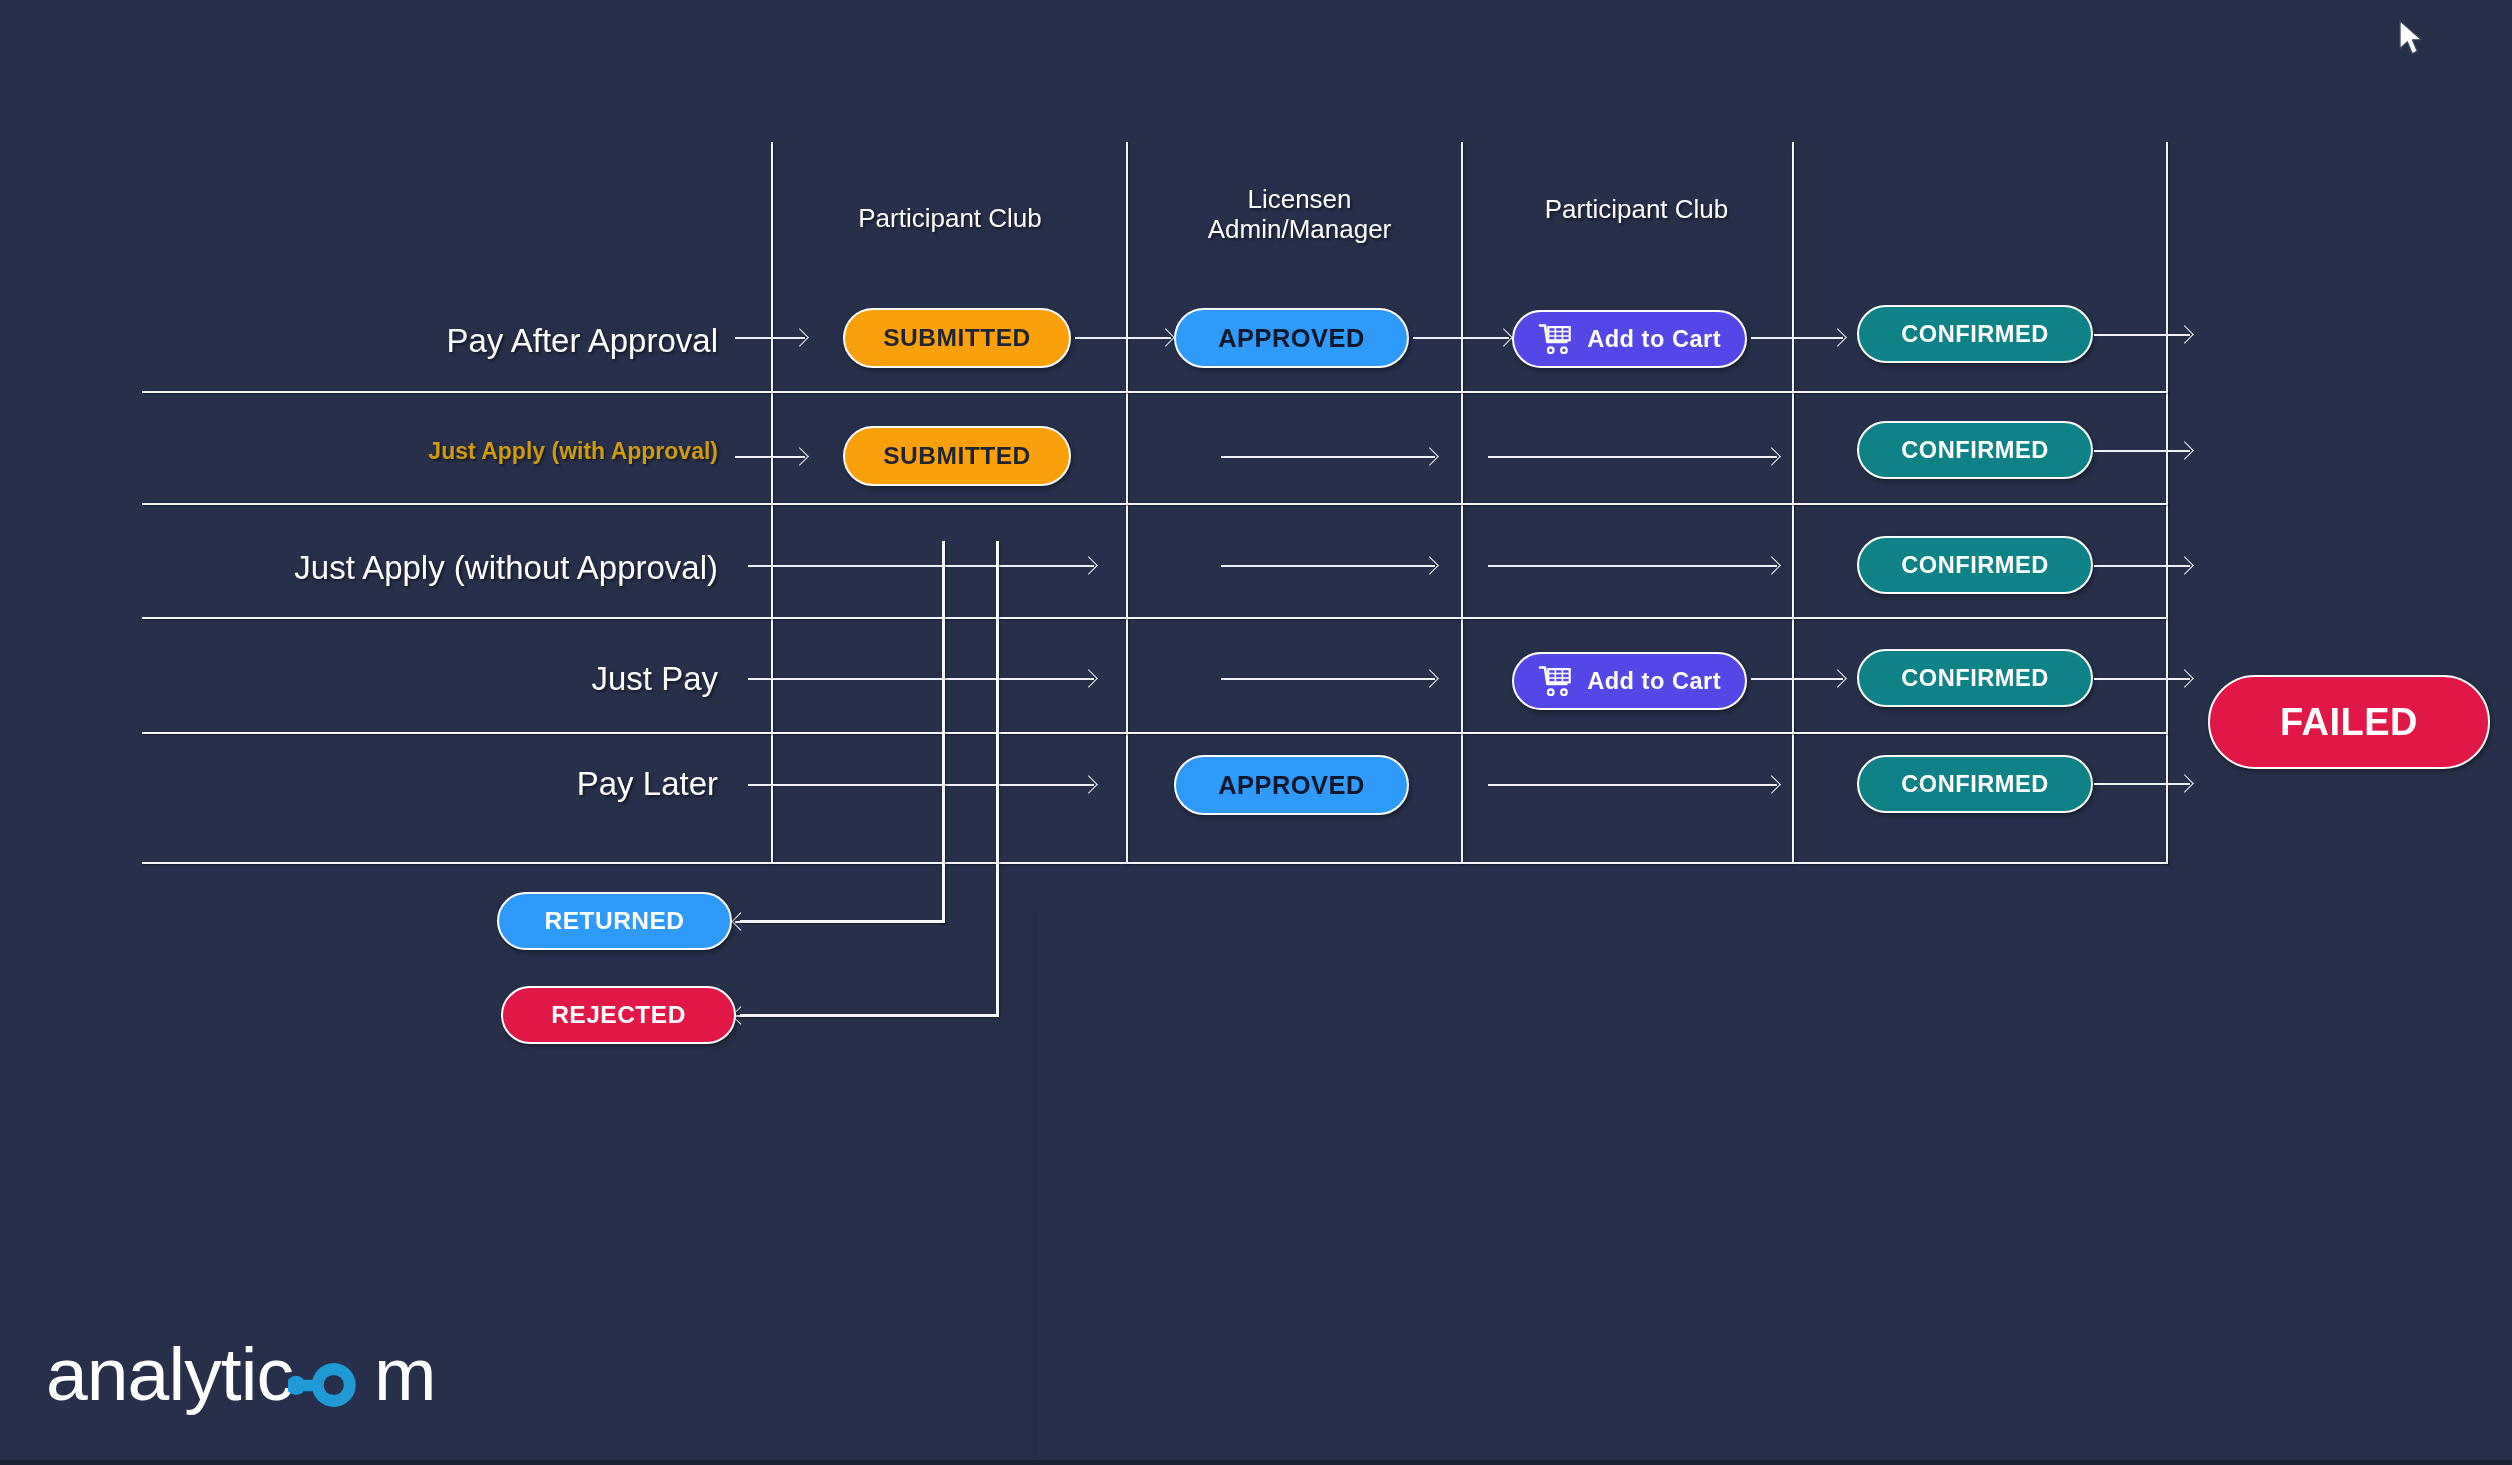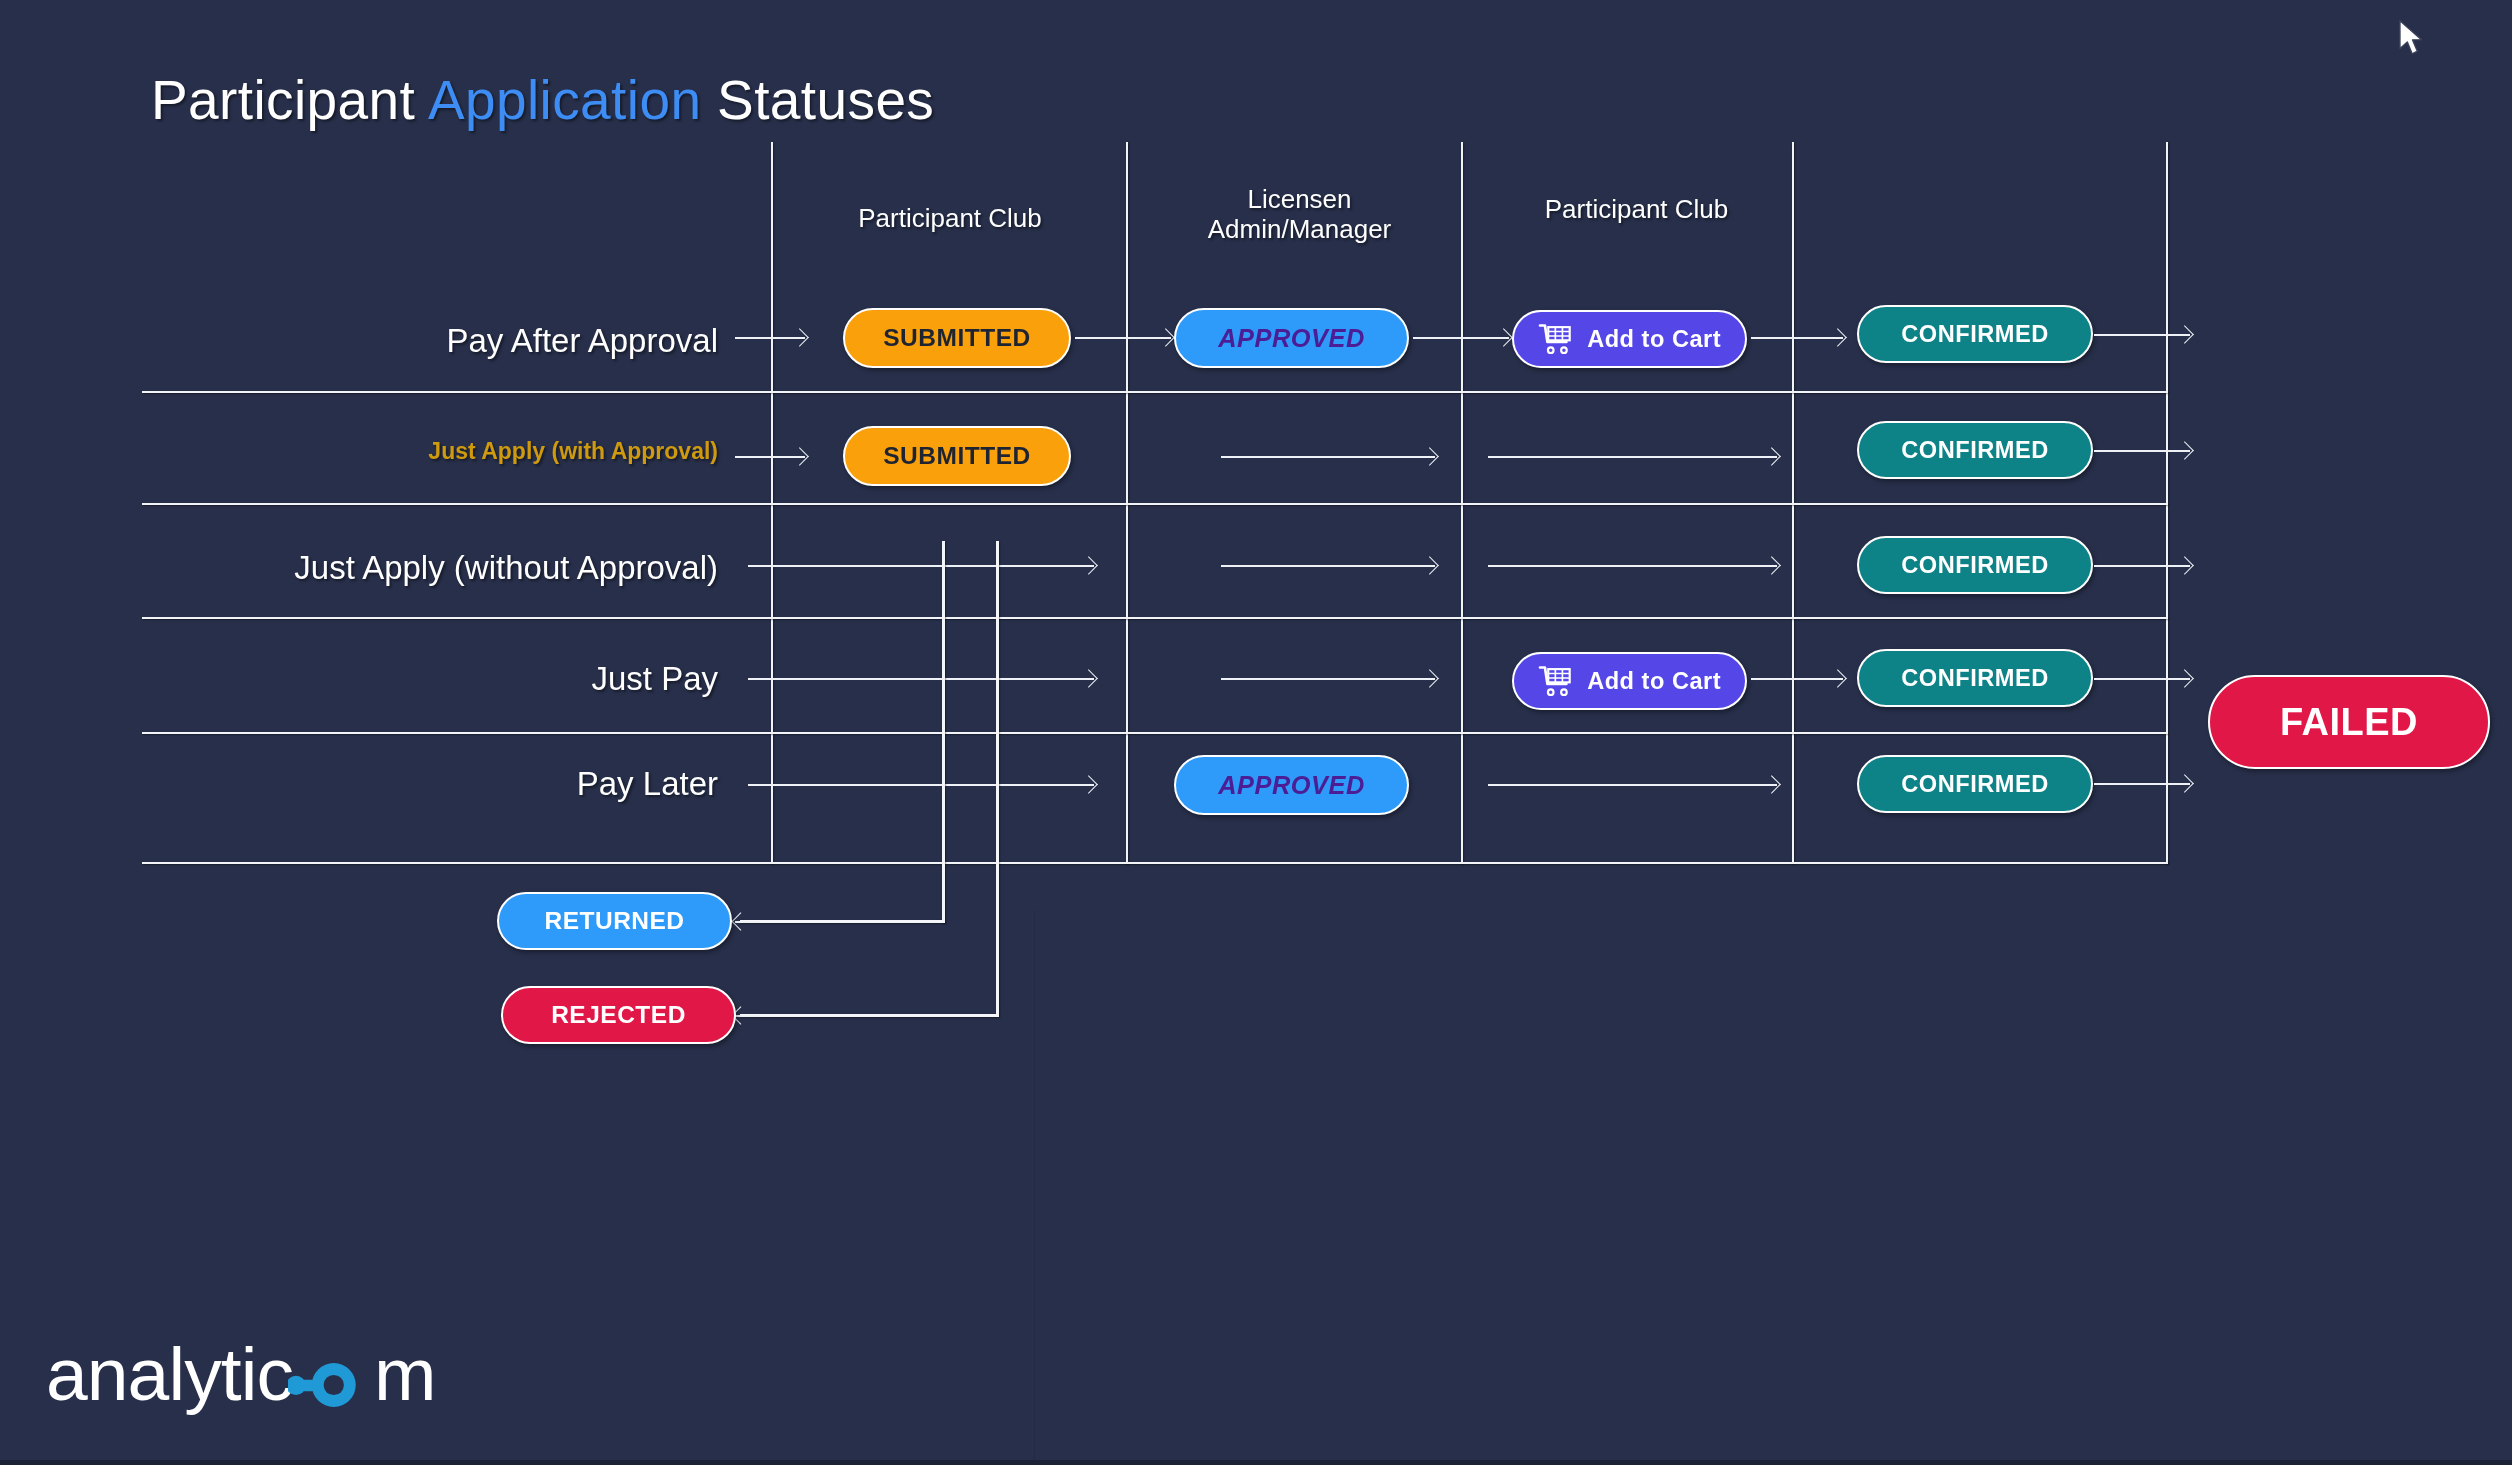--- a/index.html
+++ b/index.html
@@ -122,21 +122,21 @@
     align-items: center;
     justify-content: center;
     border-radius: 874px;
     border: 2.6px solid #ffffff;
     font-weight: 700;
     letter-spacing: 0.5px;
     white-space: nowrap;
     box-shadow: 1.8px 2.6px 4.4px rgba(0,0,0,.35);
   }
   .pill.submitted  { background: #f9a00b; color: #1f2432; }
-  .pill.approved   { background: #2e9bfb; color: #4c1d95; font-style: italic; }
+  .pill.approved   { background: #2e9bfb; color: #0f172a; }
   .pill.confirmed  { background: #0d8287; color: #ffffff; }
   .pill.cart       { background: #5546e8; color: #ffffff; gap: 12.3px; }
   .pill.returned   { background: #2e9bfb; color: #ffffff; }
   .pill.rejected   { background: #e11747; color: #ffffff; }
   .pill.passed     { background: #590391; color: #ffffff; }
   .pill.failed     { background: #e11747; color: #ffffff; }
 
   .pill .cart-icon { display: inline-flex; }
 
   
@@ -155,21 +155,20 @@
   .cursor { position: absolute; left: 2398px; top: 19px; }
 </style>
 </head>
 <body>
 
 <div id="stage">
 
   <div class="panel-edge"></div>
   <div class="bottom-strip"></div>
 
-  <div class="title"><span>Participant </span><span class="accent">Application</span><span> Statuses</span></div>
 
   <div class="col-head" style="left:775px; top:203px; width:350px;">Participant Club</div>
 
   <div class="col-head" style="left:1100px; top:184px; width:399px;">
     <div>Licensen</div>
     <div>Admin/Manager</div>
   </div>
 
   <div class="col-head" style="left:1466px; top:194px; width:341px;">Participant Club</div>
 

